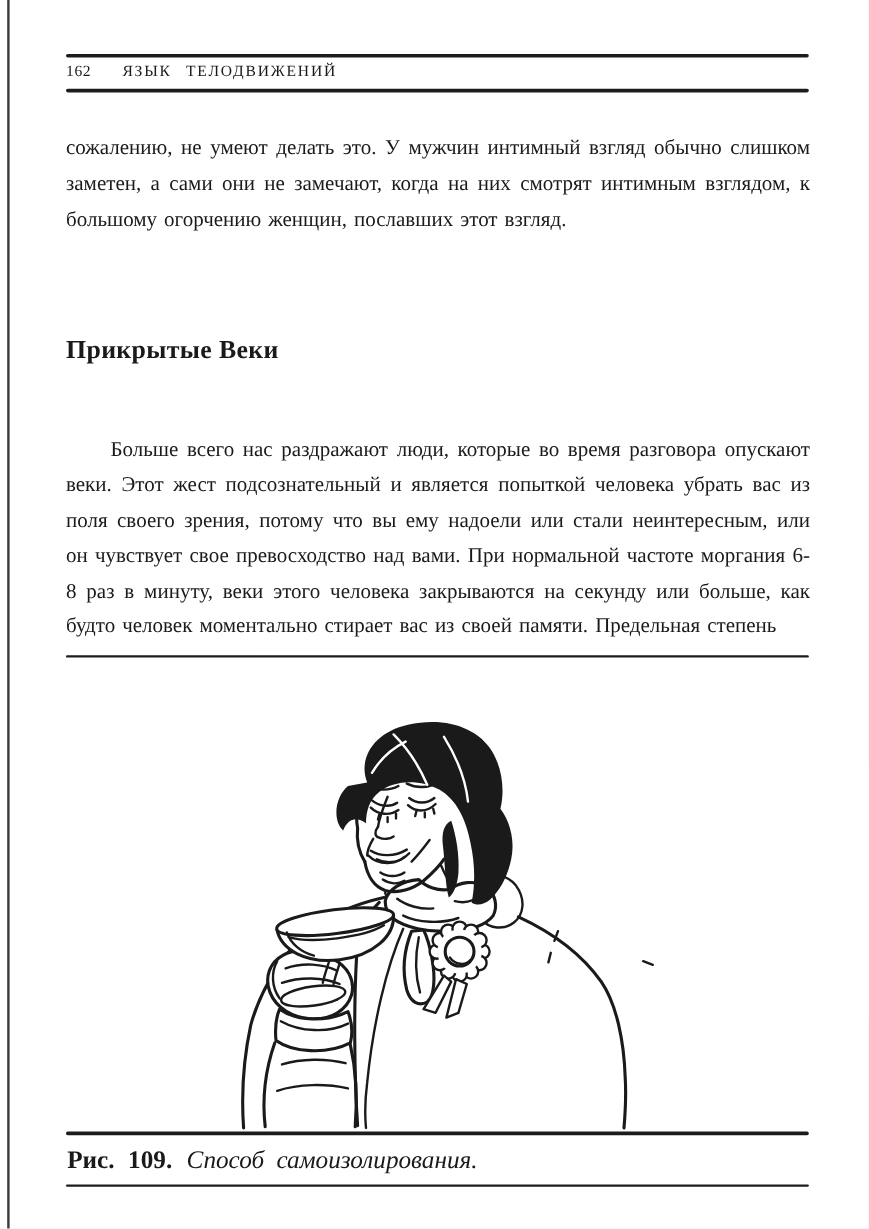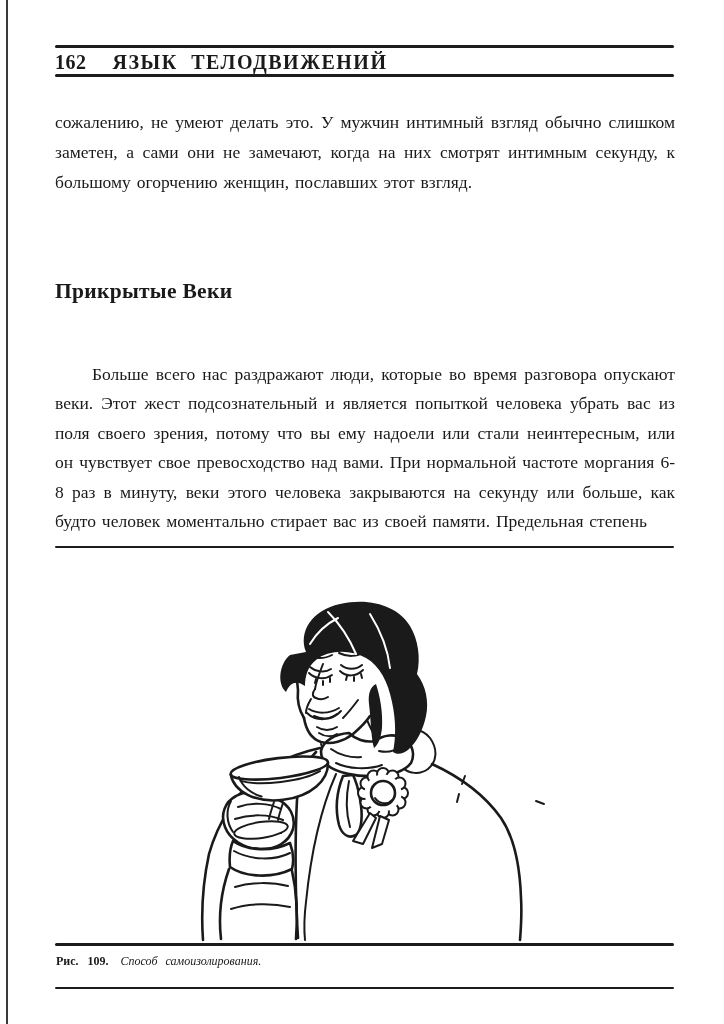--- a/index.html
+++ b/index.html
@@ -23,38 +23,38 @@
     background:var(--scan-edge);
   }
   .rule{position:absolute;left:55px;width:619px;background:var(--rule);border-radius:2px;}
   .rule-hdr-top{top:45px;height:3px;}
   .rule-hdr-bot{top:74px;height:3px;}
   .rule-mid{top:546px;height:2px;}
   .rule-cap-top{top:943px;height:3px;}
   .rule-cap-bot{top:987px;height:2px;}
   .running-head{
     position:absolute;left:55px;top:51px;width:619px;
-    font-weight:bold;font-size:20px;letter-spacing:.5px;
+    font-weight:normal;font-size:13px;letter-spacing:.5px;
     white-space:nowrap;
   }
   .running-head .title{margin-left:26px;letter-spacing:1.5px;word-spacing:7px;}
   .body-par{
     position:absolute;left:55px;width:620px;
     font-size:17.5px;text-align:justify;word-spacing:1.5px;
     margin:0;
   }
   .par-top{top:107px;line-height:30px;}
   .par-section{top:360px;line-height:29.4px;text-indent:37px;}
   .section-heading{
     position:absolute;left:55px;top:279px;
     font-size:21.5px;font-weight:bold;letter-spacing:.3px;margin:0;
   }
   .figure-caption{
     position:absolute;left:56px;top:954px;width:618px;
-    font-size:12px;white-space:nowrap;
+    font-size:21px;white-space:nowrap;
   }
   .figure-caption .cap-label{font-weight:bold;word-spacing:6px;}
   .figure-caption .cap-text{font-style:italic;margin-left:12px;word-spacing:5px;}
   .figure-illo{
     position:absolute;left:200px;top:592px;width:370px;height:350px;
     color:var(--ink);
   }
   .figure-illo svg{display:block;width:100%;height:100%;}
   .ln{fill:none;stroke:currentColor;stroke-width:2.6;stroke-linecap:round;stroke-linejoin:round;}
   .ln-thin{fill:none;stroke:currentColor;stroke-width:2;stroke-linecap:round;stroke-linejoin:round;}
@@ -70,21 +70,21 @@
 <div id="page">
 
   <div class="scan-line"></div>
 
   <div class="rule rule-hdr-top"></div>
   <div class="running-head">
     <span class="pgnum">162</span><span class="title">ЯЗЫК ТЕЛОДВИЖЕНИЙ</span>
   </div>
   <div class="rule rule-hdr-bot"></div>
 
-  <p class="body-par par-top">сожалению, не умеют делать это. У мужчин интимный взгляд обычно слишком заметен, а сами они не замечают, когда на них смотрят интимным секунду, к большому огорчению женщин, пославших этот взгляд.</p>
+  <p class="body-par par-top">сожалению, не умеют делать это. У мужчин интимный взгляд обычно слишком заметен, а сами они не замечают, когда на них смотрят интимным взглядом, к большому огорчению женщин, пославших этот взгляд.</p>
 
   <h2 class="section-heading">Прикрытые Веки</h2>
 
   <p class="body-par par-section">Больше всего нас раздражают люди, которые во время разговора опускают веки. Этот жест подсознательный и является попыткой человека убрать вас из поля своего зрения, потому что вы ему надоели или стали неинтересным, или он чувствует свое превосходство над вами. При нормальной частоте моргания 6-8 раз в минуту, веки этого человека закрываются на секунду или больше, как будто человек моментально стирает вас из своей памяти. Предельная степень</p>
 
   <div class="rule rule-mid"></div>
 
   <div class="figure-illo">
     <svg viewBox="0 0 370 350" xmlns="http://www.w3.org/2000/svg">
 

